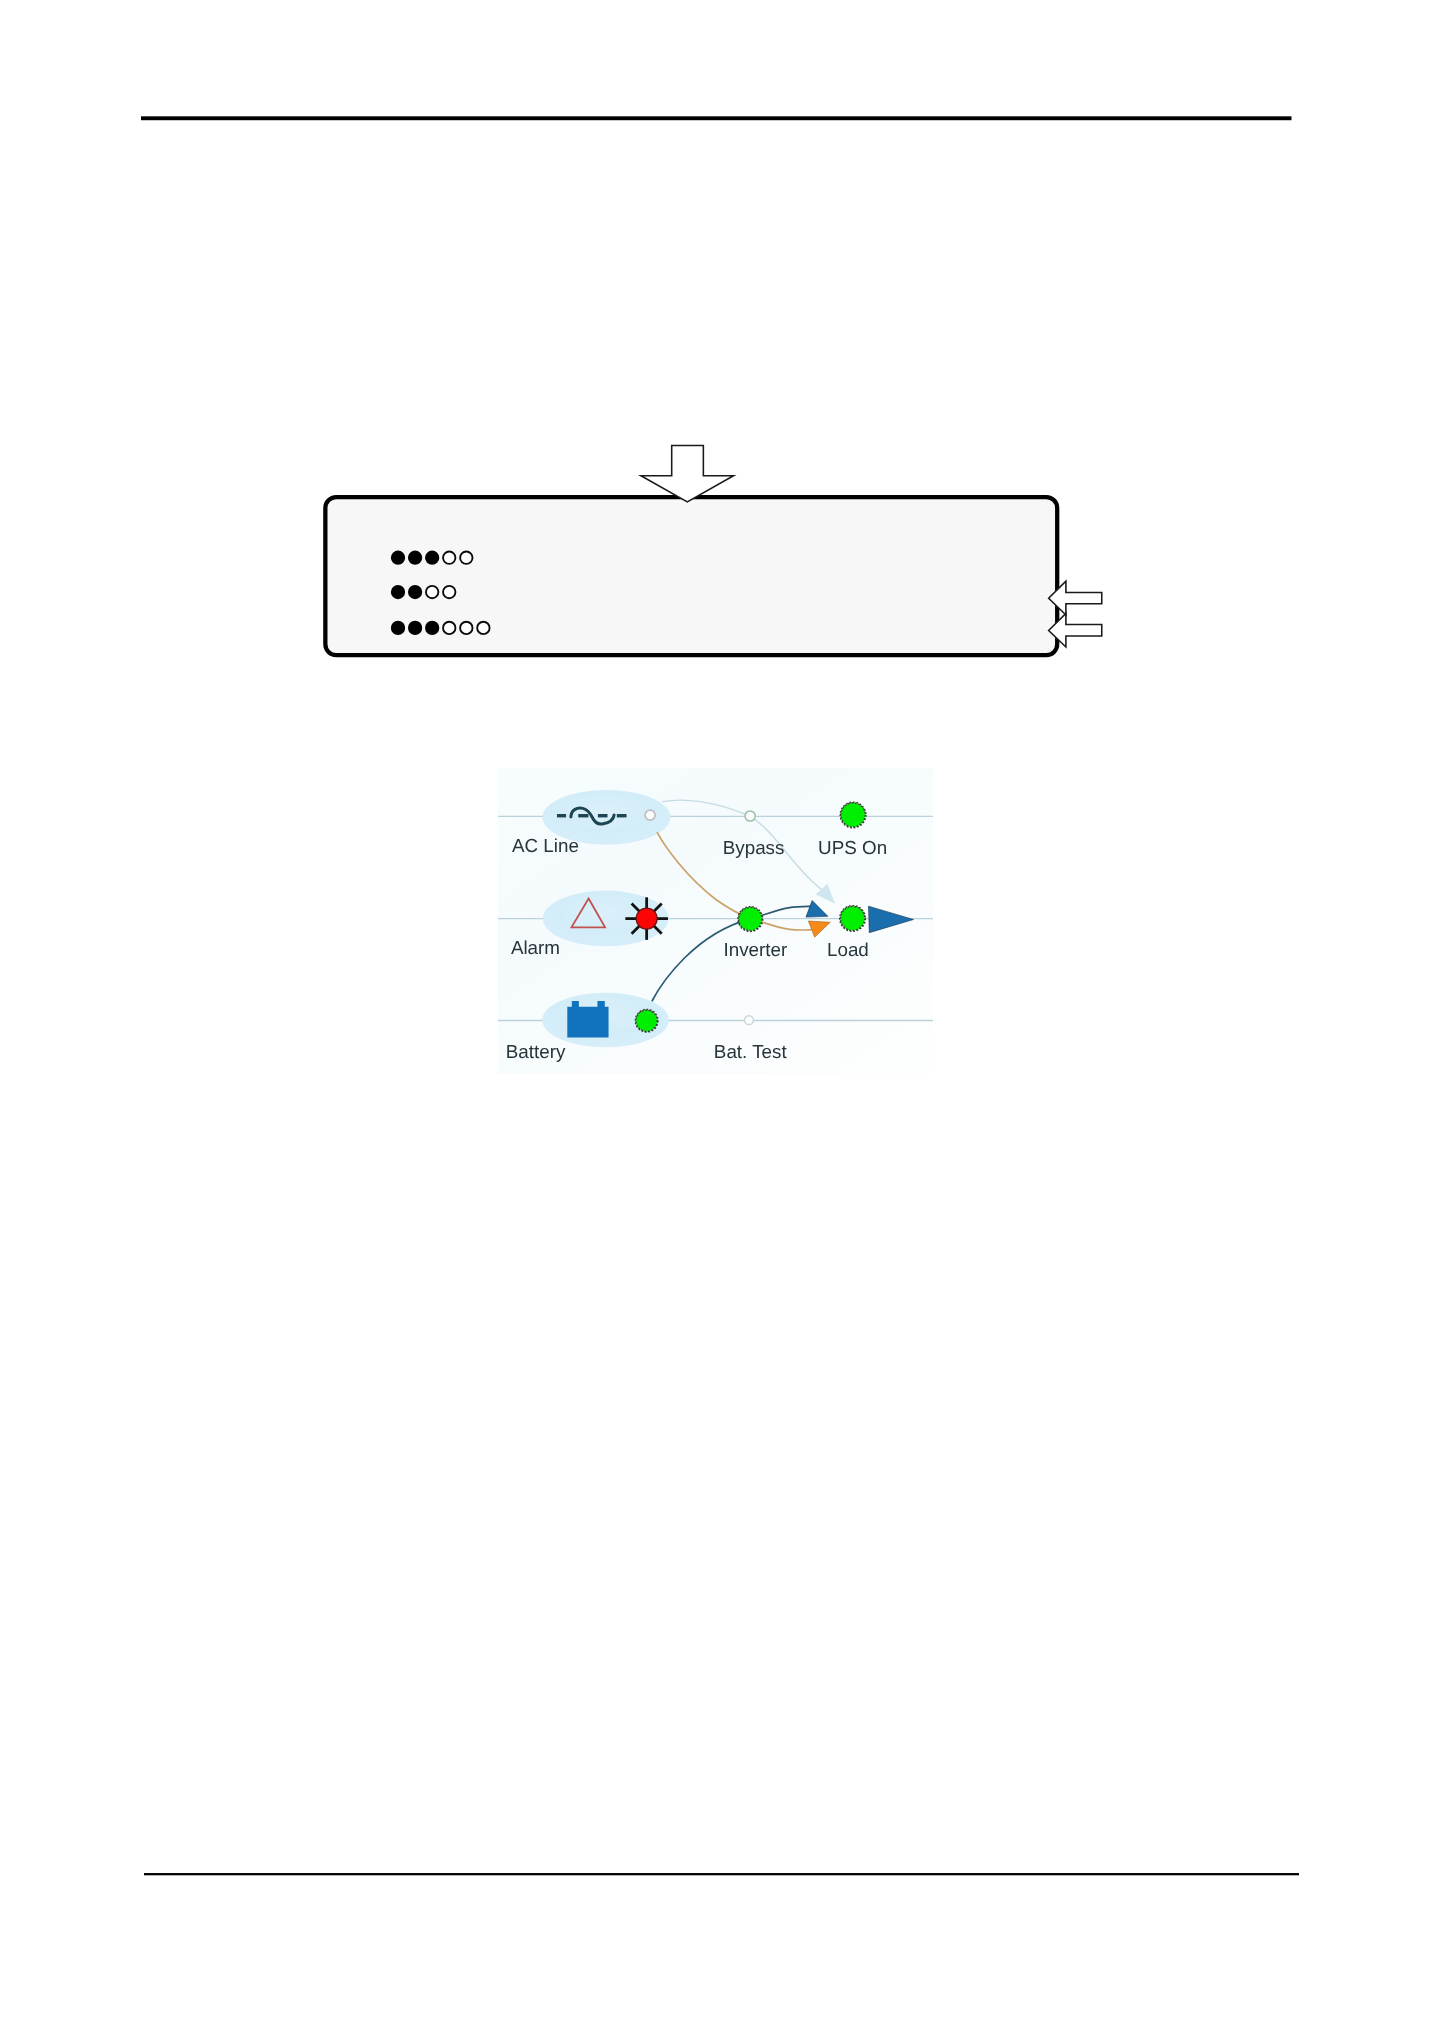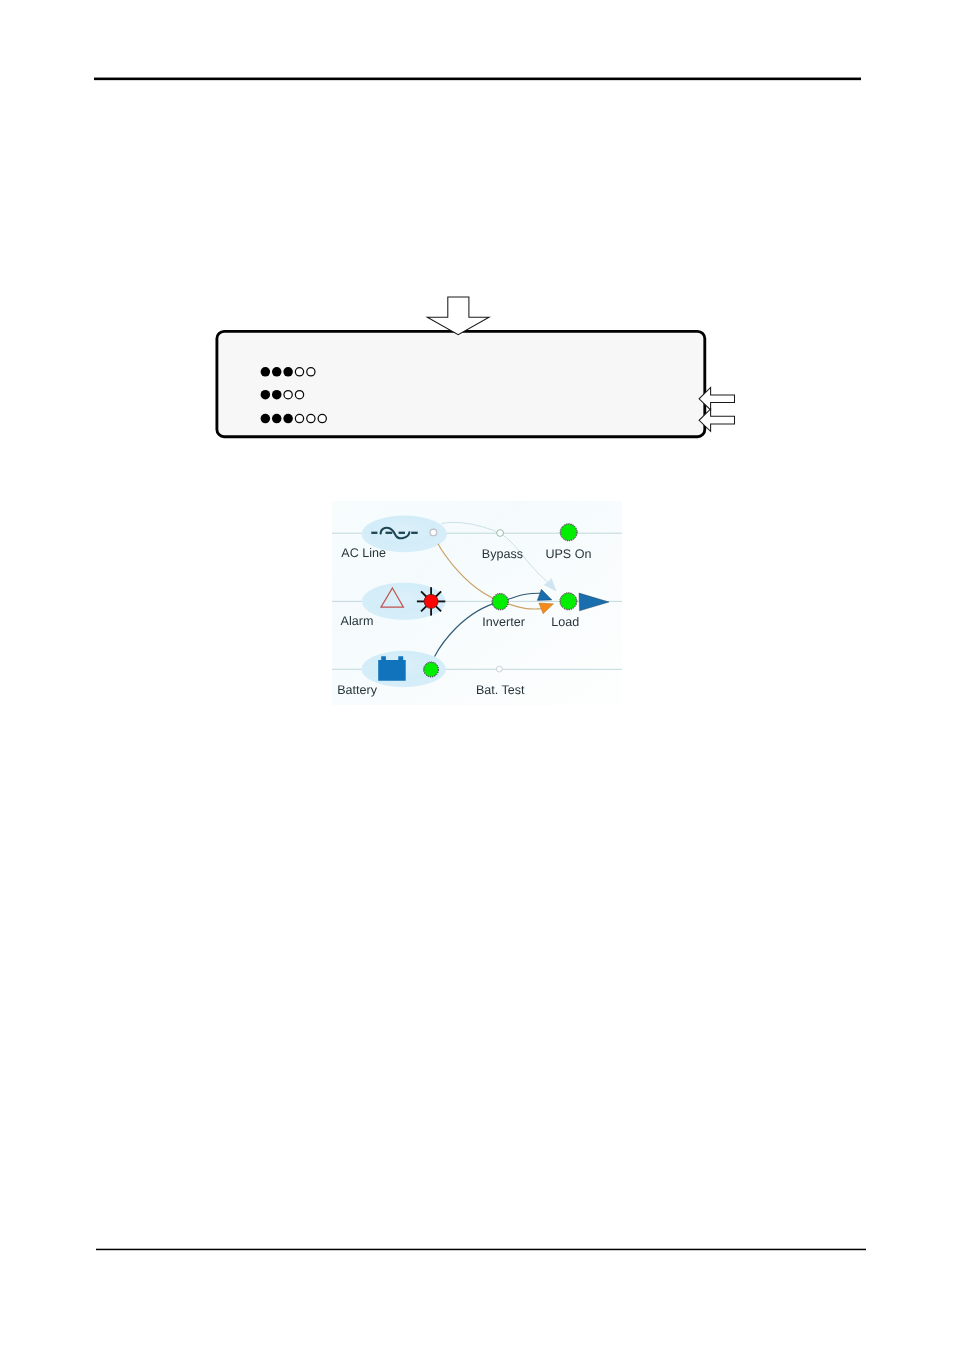--- a/index.html
+++ b/index.html
@@ -3,21 +3,21 @@
 <meta charset="utf-8">
 <style>
   html,body{margin:0;padding:0;}
   body{width:954px;height:1350px;background:#ffffff;font-family:"Liberation Sans",sans-serif;position:relative;overflow:hidden;
         -webkit-font-smoothing:antialiased;text-rendering:geometricPrecision;}
   .page{position:absolute;left:0;top:0;width:954px;height:1350px;}
   .rules{position:absolute;left:0;top:0;width:954px;height:1350px;}
   .panelsvg{position:absolute;left:0;top:0;width:954px;height:1350px;}
   .dotsvg{position:absolute;left:258px;top:364px;}
   .callouts{position:absolute;left:0;top:0;width:954px;height:1350px;pointer-events:none;}
-  .diagram{position:absolute;left:332px;top:501px;width:290px;height:204px;
+  .diagram{position:absolute;left:332px;top:512px;width:290px;height:204px;
            transform:translateZ(0);}
 </style>
 </head>
 <body>
 
 <div class="page">
   <svg class="rules" viewBox="0 0 954 1350">
     <rect x="94" y="77.55" width="767" height="2.6" fill="#000000"></rect>
     <rect x="96" y="1248.7" width="770" height="1.5" fill="#000000"></rect>
   </svg>

